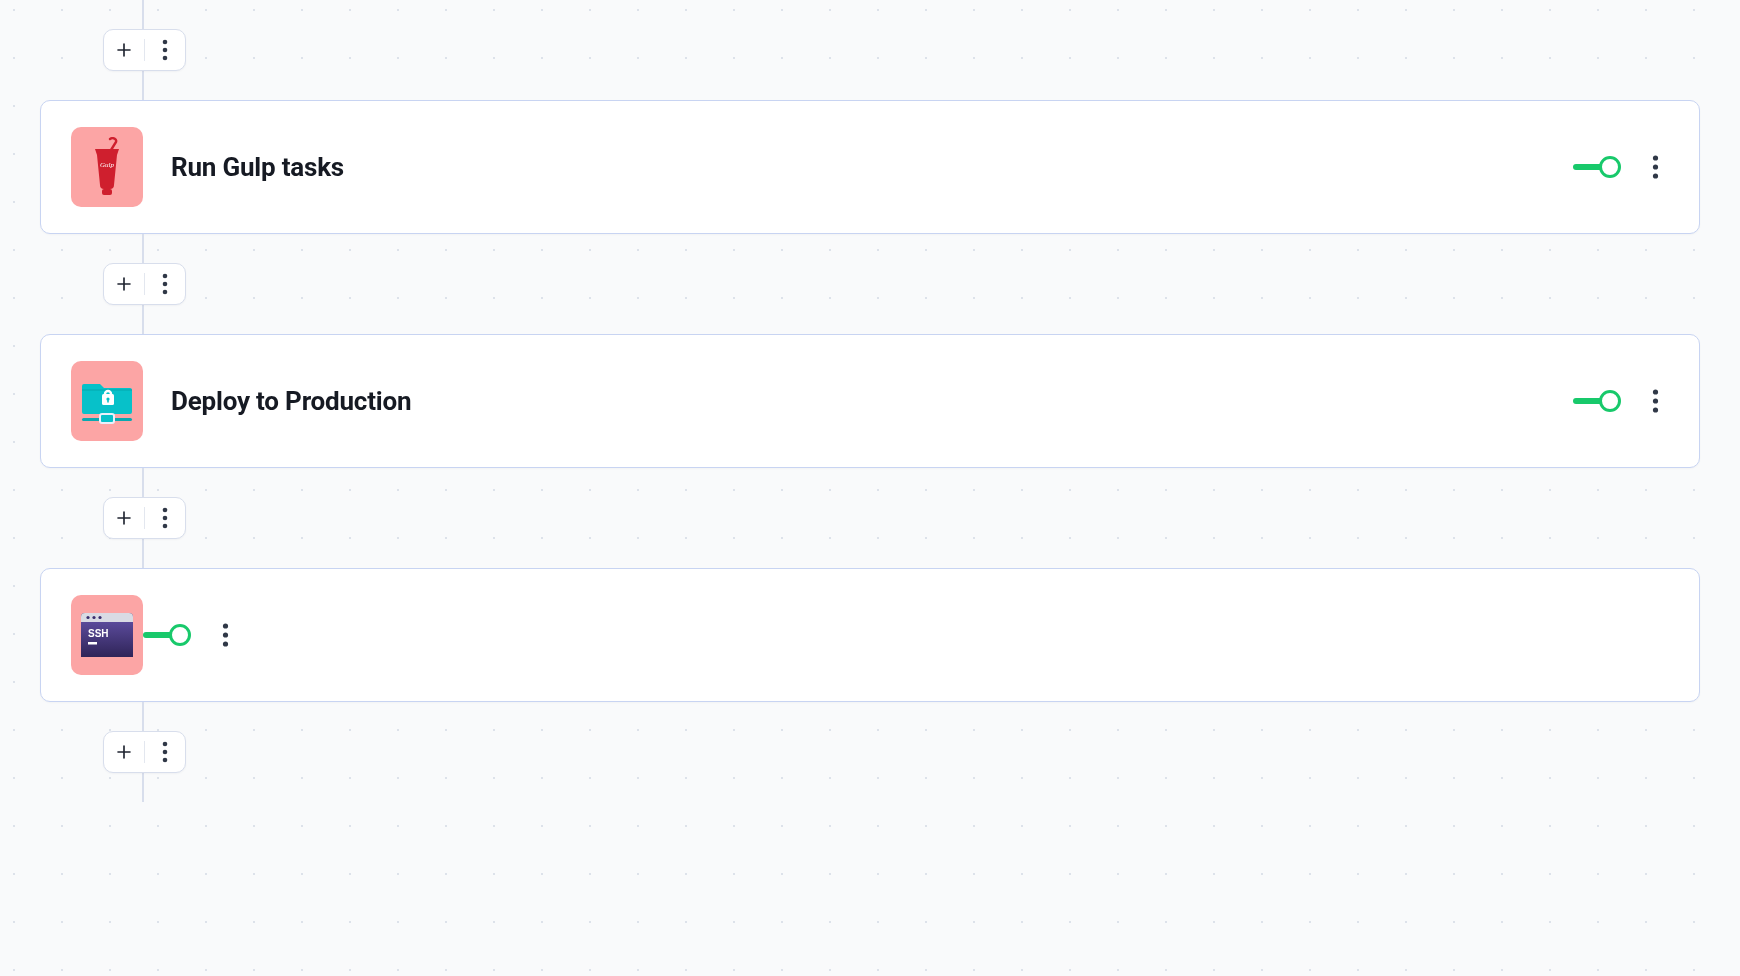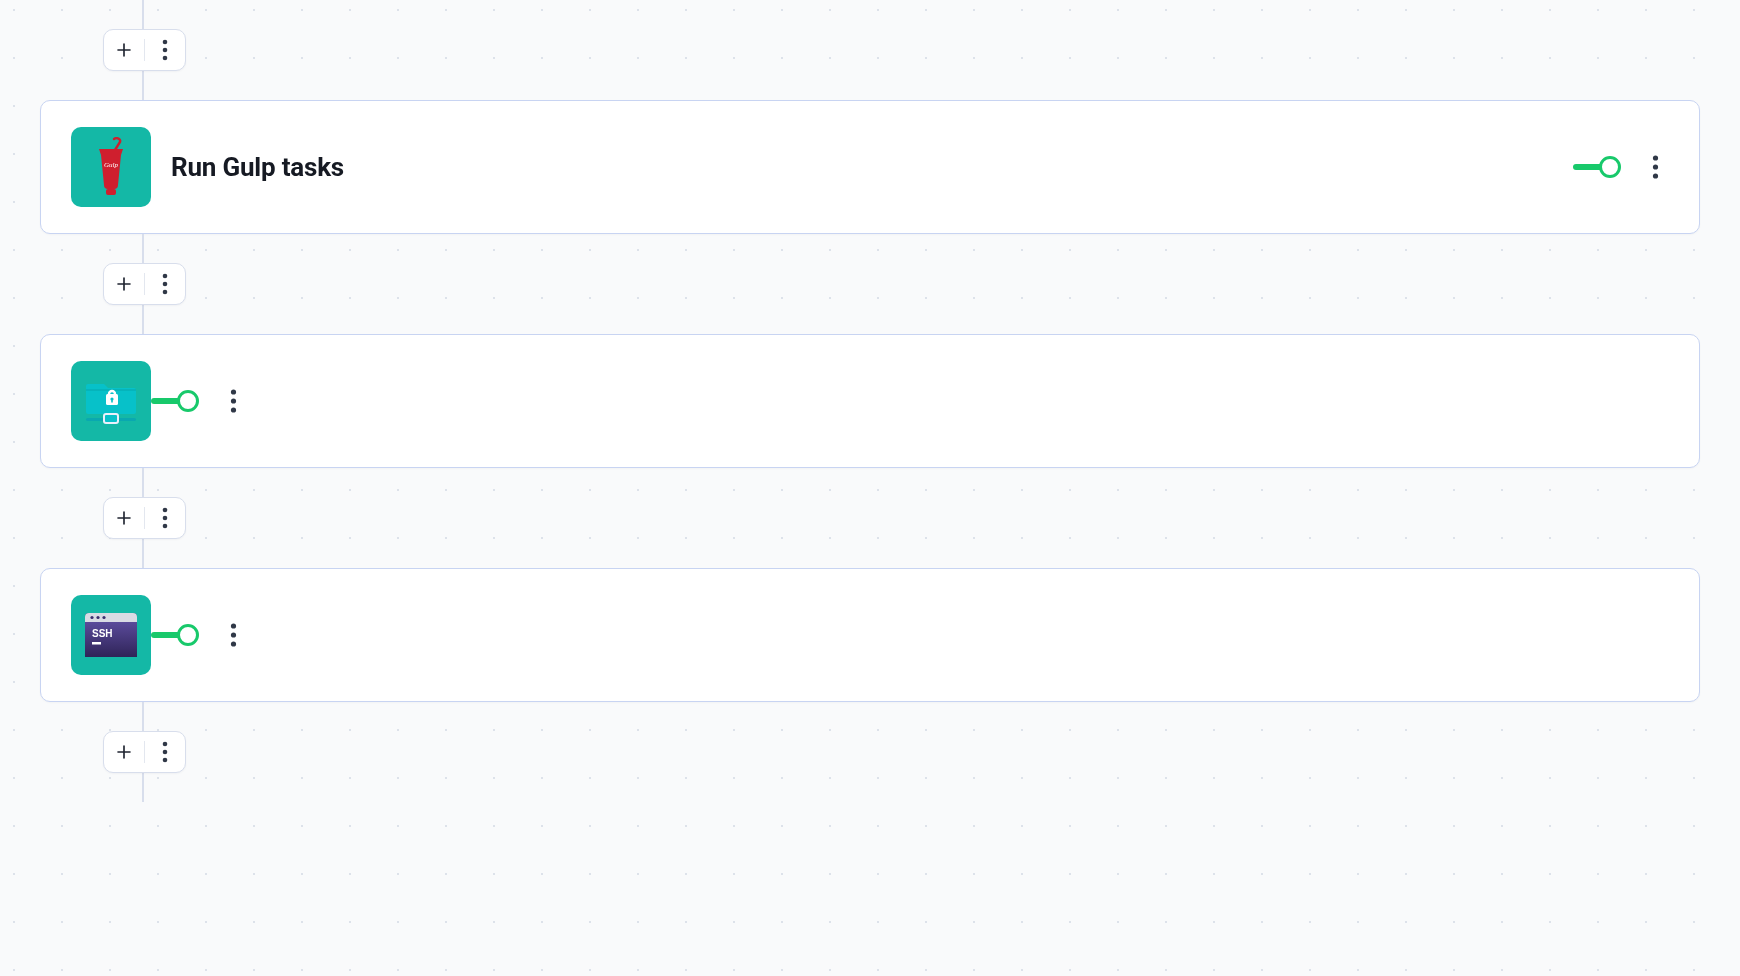--- a/index.html
+++ b/index.html
@@ -79,31 +79,31 @@
     border: 1px solid #c8d4f2;
     border-radius: 10px;
     height: 134px;
     display: flex;
     align-items: center;
     padding: 0 30px;
     box-shadow: 0 1px 2px rgba(16,24,40,.03);
     cursor: pointer;
   }
   .step-icon-box {
-    width: 80px;
+    width: 72px;
     height: 80px;
     border-radius: 10px;
-    background: #14b8a6;
+    background: #fca5a5;
     display: flex;
     align-items: center;
     justify-content: center;
     flex-shrink: 0;
   }
   .step-title {
-    margin-left: 20px;
+    margin-left: 28px;
     font-size: 26px;
     font-weight: 700;
     color: #161a23;
     letter-spacing: -0.2px;
     flex: 1;
   }
   .step-actions {
     display: flex;
     align-items: center;
     gap: 20px;
@@ -235,20 +235,21 @@
         <rect x="24" y="22" width="12" height="11" rx="1.5" fill="#ffffff"></rect>
         <path d="M30 22 v-2 a3 3 0 0 1 6 0" fill="none"></path>
         <path d="M27 22 a3 3 0 0 1 6 0" stroke="#ffffff" stroke-width="2.4" fill="none"></path>
         <circle cx="30" cy="27" r="1.6" fill="#07c1c9"></circle>
         <rect x="29.2" y="27" width="1.6" height="3.5" fill="#07c1c9"></rect>
         <rect x="4" y="46" width="50" height="3" rx="1.5" fill="#0aa8b0"></rect>
         <rect x="22" y="42" width="14" height="9" rx="2" fill="#07c1c9"></rect>
         <rect x="22" y="42" width="14" height="9" rx="2" fill="none" stroke="#eaf0fb" stroke-width="2"></rect>
       </svg>
     </div>
+    <div class="step-title">Deploy to Production</div>
     <div class="step-actions">
       <div class="toggle">
         <div class="track"></div>
         <div class="knob"></div>
       </div>
       <div class="card-menu">
         <svg width="7" height="26" viewBox="0 0 7 26">
             <circle cx="3.5" cy="4" r="2.6"></circle>
             <circle cx="3.5" cy="13" r="2.6"></circle>
             <circle cx="3.5" cy="22" r="2.6"></circle>

